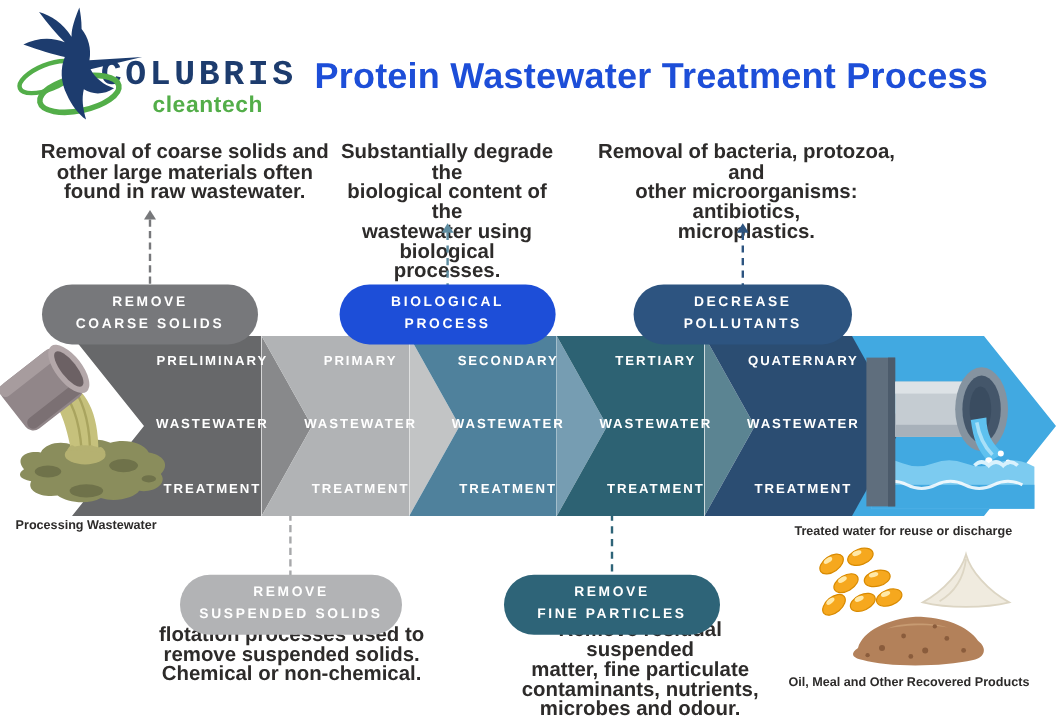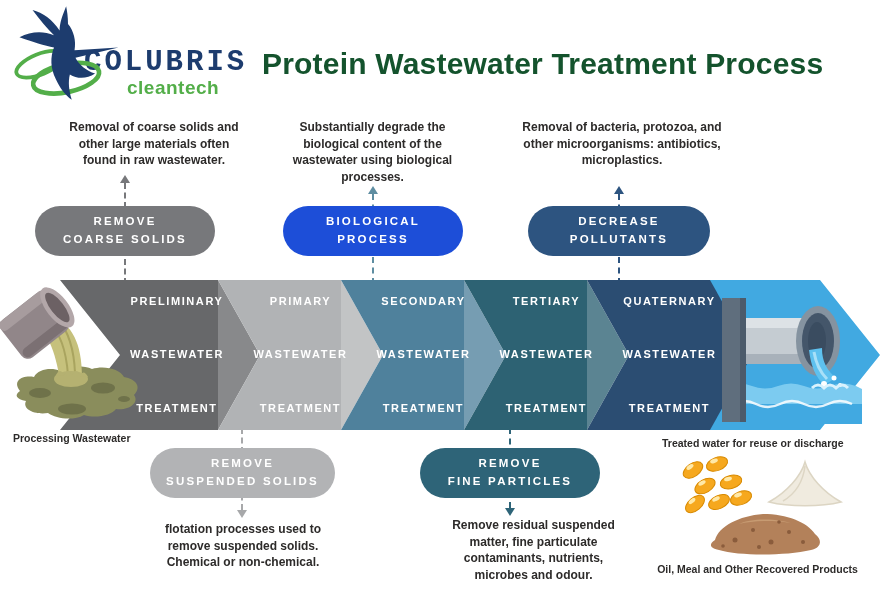--- a/index.html
+++ b/index.html
@@ -8,34 +8,34 @@
 
   
   #brand-name{position:absolute;left:84px;top:46px;font-size:29px;font-weight:700;
               letter-spacing:3px;color:#1d3c6e;}
   #brand-tagline{position:absolute;left:127px;top:77px;font-size:19px;font-weight:700;
               letter-spacing:.5px;color:#53ae49;}
   #page-title{position:absolute;left:262px;top:47px;margin:0;font-size:30px;font-weight:700;
               letter-spacing:.2px;color:#3a3a39;white-space:nowrap;}
 
   
-  .note{position:absolute;font-weight:700;font-size:12px;line-height:16.5px;
+  .note{position:absolute;font-weight:700;font-size:17px;line-height:16.5px;
         text-align:center;color:#2d2b2a;}
 
   
   .vline{position:absolute;width:0;border-left:2px dashed #888;z-index:1;}
   .arrow-up{position:absolute;width:0;height:0;border-left:5px solid transparent;
             border-right:5px solid transparent;border-bottom:8px solid #888;z-index:1;}
   .arrow-down{position:absolute;width:0;height:0;border-left:5px solid transparent;
             border-right:5px solid transparent;border-top:8px solid #888;z-index:1;}
 
   
   .pill{position:absolute;height:50px;border-radius:25px;color:#fff;font-weight:700;
         display:flex;flex-direction:column;align-items:center;justify-content:center;
-        font-size:11.5px;letter-spacing:2.2px;line-height:1.55;z-index:3;text-align:center;}
+        font-size:11.5px;letter-spacing:2.2px;line-height:1.55;z-index:3;text-align:center;margin-top:31px;}
 
   
   #flow{position:absolute;left:0;top:280px;width:880px;height:150px;}
   .stage{position:absolute;top:0;height:100%;z-index:2;}
   .stage .body{position:absolute;left:0;top:0;right:42px;bottom:0;
         clip-path:polygon(0 0,100% 0,100% 100%,0 100%,42px 50%);}
   .stage.first .body{clip-path:polygon(0 0,100% 0,100% 100%,0 100%,60px 50%);}
   .stage .tip{position:absolute;right:0;top:0;width:42px;height:100%;opacity:.78;
         clip-path:polygon(0 0,100% 50%,0 100%);}
   .stage.last .tip{opacity:1;}
@@ -57,21 +57,21 @@
   <svg class="illus" style="left:12px;top:4px;width:112px;height:98px" viewBox="0 0 120 104">
     <ellipse cx="30" cy="64" rx="27" ry="11" fill="none" stroke="#53ae49" stroke-width="4" transform="rotate(-22 30 64)"></ellipse>
     <ellipse cx="58" cy="79" rx="36" ry="15" fill="none" stroke="#53ae49" stroke-width="5" transform="rotate(-12 58 79)"></ellipse>
     <path fill="#1d3c6e" d="M58 2 C54 12 51 20 51 28 C43 16 33 9 22 6 C30 17 38 26 45 33
       C33 28 20 29 8 35 C22 40 35 44 45 46 C41 56 41 68 47 80 C51 89 57 97 64 102
       C61 92 60 83 62 75 C70 80 80 80 89 74 C80 71 72 65 68 57 L114 46 L67 49
       C69 39 66 28 60 21 C60 13 59 7 58 2 Z"></path>
   </svg>
   <div id="brand-name" style="color: rgb(29, 60, 110); font-family: Liberation Mono, monospace;">COLUBRIS</div>
   <div id="brand-tagline" style="color: rgb(83, 174, 73);">cleantech</div>
-  <h1 id="page-title" style="color: #14532d;">Protein Wastewater Treatment Process</h1>
+  <h1 id="page-title" style="color: #1d4ed8;">Protein Wastewater Treatment Process</h1>
 
   <div class="note" style="left:15px;top:119px;width:278px">
     <div>Removal of coarse solids and</div>
     <div>other large materials often</div>
     <div>found in raw wastewater.</div>
   </div>
   <div class="note" style="left:276px;top:119px;width:193px">
     <div>Substantially degrade the</div>
     <div>biological content of the</div>
     <div>wastewater using biological</div>

